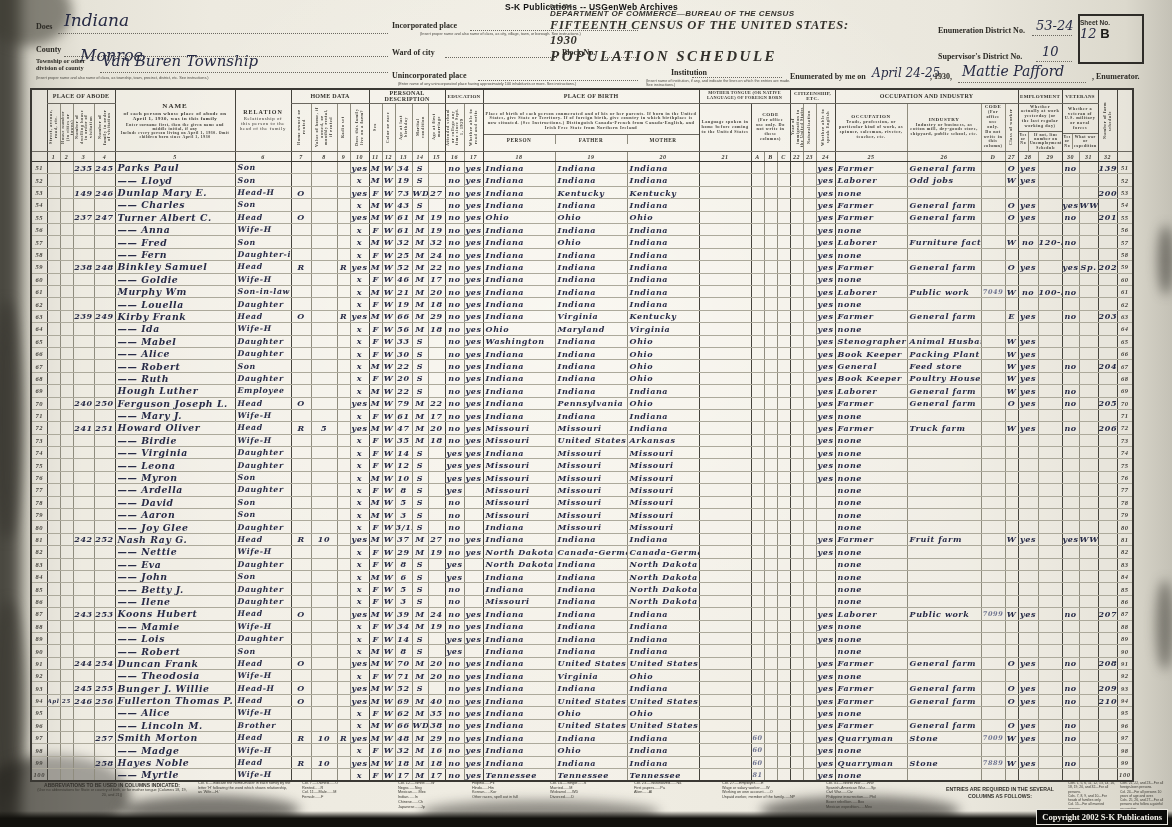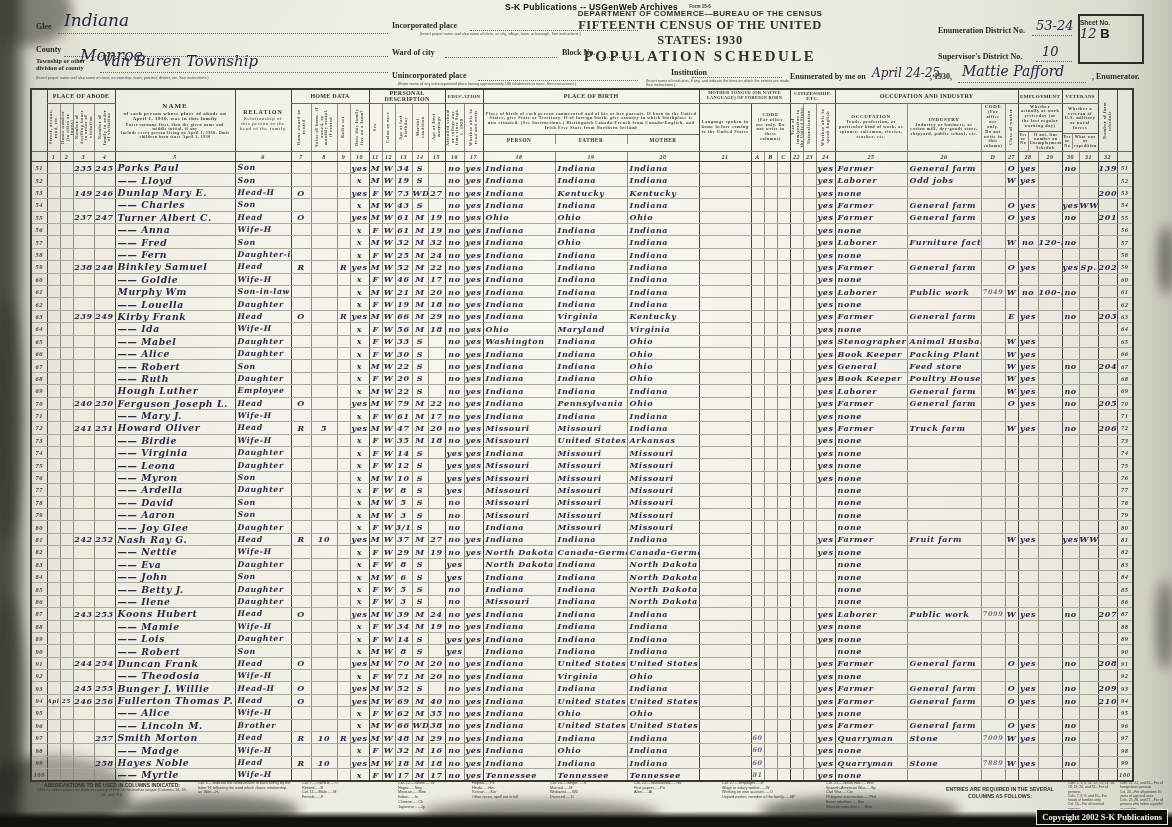--- a/index.html
+++ b/index.html
@@ -11,21 +11,21 @@
       #e8e5da;}
   .abs{position:absolute;}
   .blob{position:absolute;border-radius:50%;filter:blur(6px);}
   
   .srcnote{font-weight:bold;font-size:8.5px;letter-spacing:.3px;color:#111;}
   .plabel{font-family:"Liberation Serif",serif;font-weight:bold;font-size:8px;color:#2c2a25;}
   .plabel.sm{font-size:6.3px;line-height:1.05;}
   .tinynote{font-size:3.8px;color:#4c4a44;line-height:1.1;}
   .dots{position:absolute;border-bottom:1px dotted #6b6860;height:1px;}
   .hwrite{font-family:"DejaVu Serif",serif;font-style:italic;color:#262a44;}
-  .titleblock{text-align:center;}
+  .titleblock{font-style:italic;}
   .formno{font-size:4.5px;font-weight:bold;}
   .dept{font-size:8px;font-weight:bold;letter-spacing:.4px;}
   .census{font-family:"Liberation Serif",serif;font-size:12.5px;font-weight:bold;letter-spacing:.6px;}
   .popsched{font-family:"Liberation Serif",serif;font-size:15px;font-weight:bold;letter-spacing:2.5px;}
   .sheetbox{border:2px solid #2e2c28;}
   .sheetbox .slabel{font-size:6.5px;font-weight:bold;padding-top:3px;}
   .sheetbox .sval{font-size:13px;}
   .sheetbox .sval b{font-family:"Liberation Sans",sans-serif;font-style:normal;font-weight:bold;color:#1c1b18;}
   
   table.census{position:absolute;left:30px;top:88px;width:1102px;table-layout:fixed;
@@ -84,21 +84,21 @@
   <div class="blob" style="left:-20px;top:755px;width:150px;height:80px;background:rgba(35,33,28,.6);"></div>
   <div class="blob" style="left:1158px;top:225px;width:16px;height:70px;background:rgba(45,43,38,.55);"></div>
   <div class="blob" style="left:1156px;top:580px;width:18px;height:90px;background:rgba(45,43,38,.5);"></div>
   <div class="blob" style="left:120px;top:795px;width:180px;height:30px;background:rgba(30,28,24,.55);"></div>
   <div class="blob" style="left:420px;top:800px;width:240px;height:26px;background:rgba(30,28,24,.45);"></div>
   <div class="blob" style="left:760px;top:796px;width:200px;height:30px;background:rgba(30,28,24,.55);"></div>
   <div class="bottomband"></div>
 
   <div class="abs srcnote" style="left:505px;top:2px;">S-K Publications -- USGenWeb Archives</div>
 
-  <div class="abs plabel" style="left:36px;top:22px;">Glee</div>
+  <div class="abs plabel" style="left:36px;top:22px;">Does</div>
   <div class="abs hwrite" style="left:64px;top:10px;font-size:17px;">Indiana</div>
   <div class="dots" style="left:58px;top:32px;width:330px;"></div>
 
   <div class="abs plabel" style="left:36px;top:45px;">County</div>
   <div class="abs hwrite" style="left:80px;top:34px;font-size:16px;margin-top:12px;">Monroe</div>
   <div class="dots" style="left:64px;top:55px;width:324px;"></div>
 
   <div class="abs plabel sm" style="left:36px;top:58px;width:62px;">Township or other division of county</div>
   <div class="abs hwrite" style="left:102px;top:52px;font-size:15px;">Van Buren Township</div>
   <div class="dots" style="left:100px;top:71px;width:288px;"></div>

